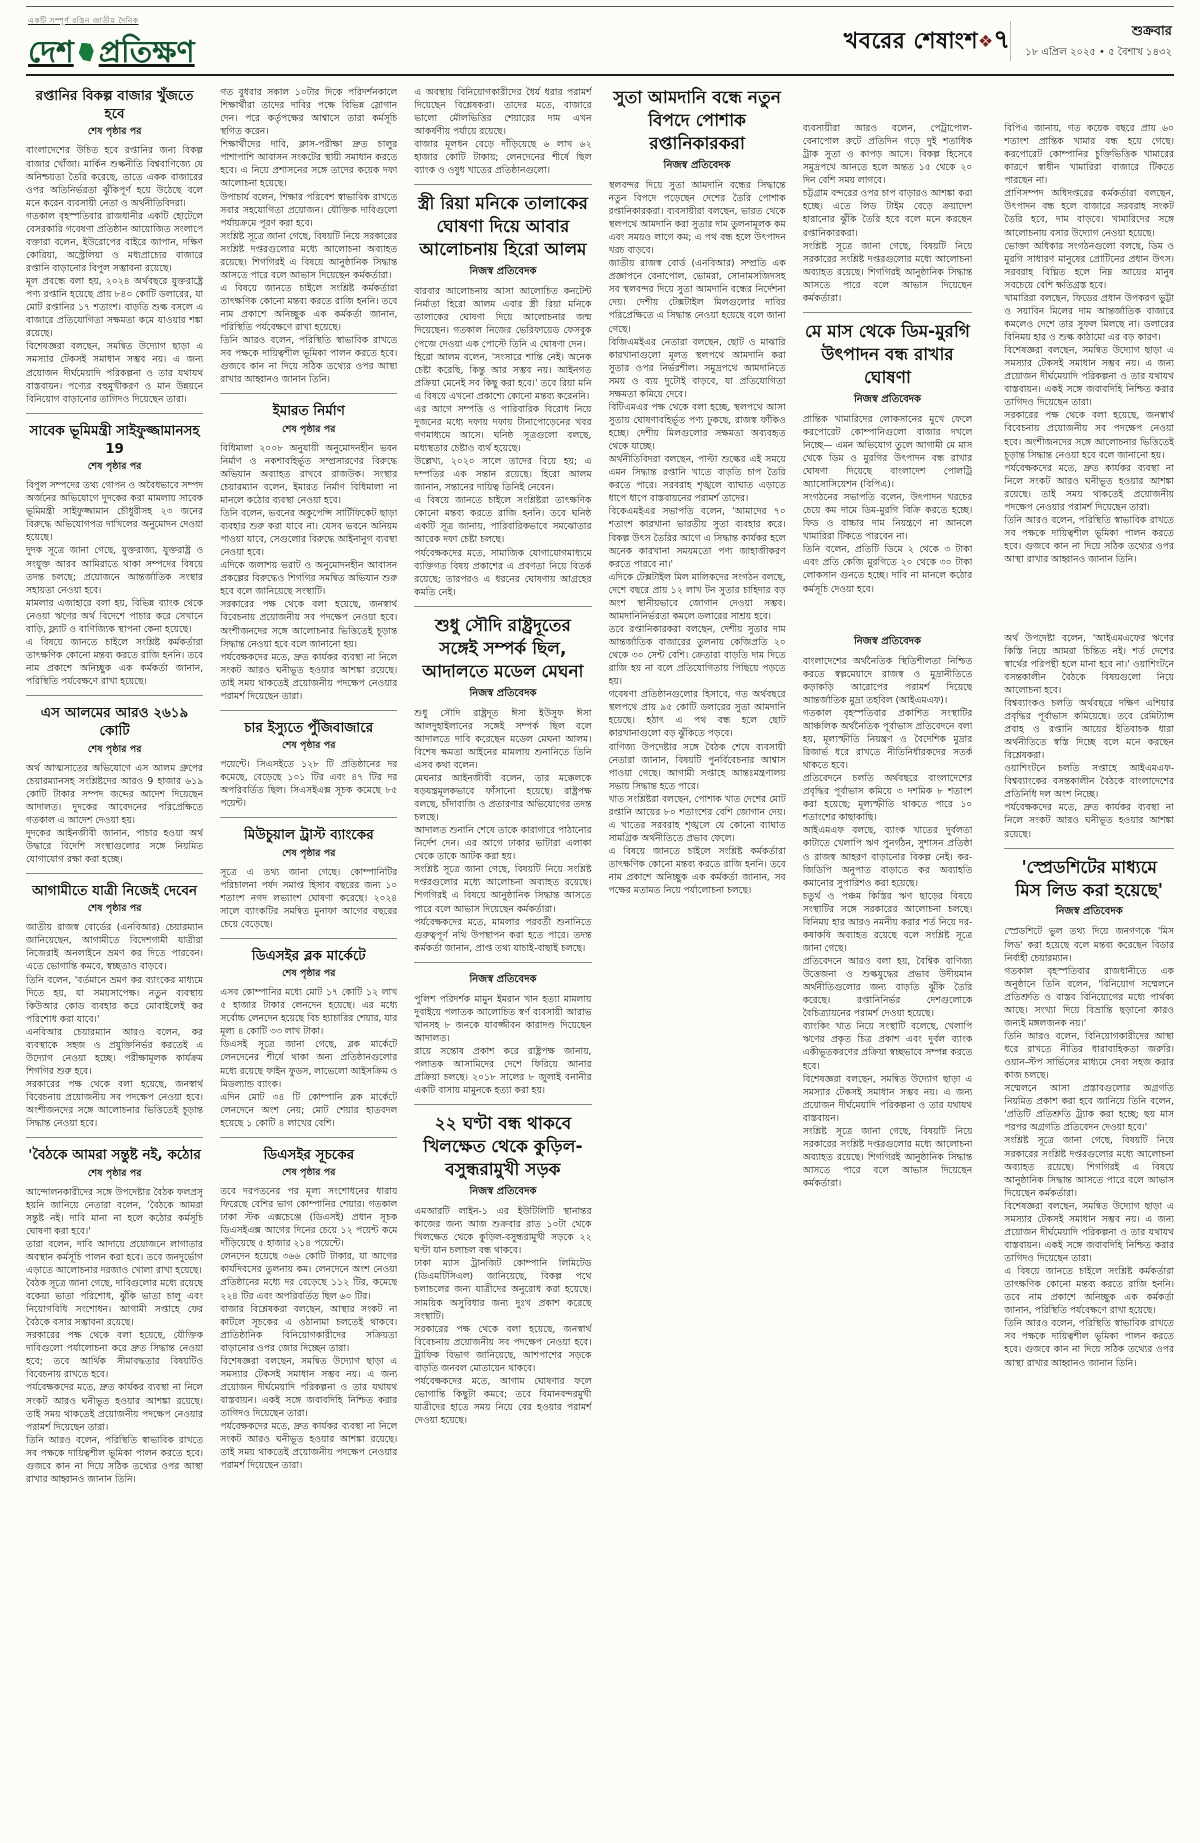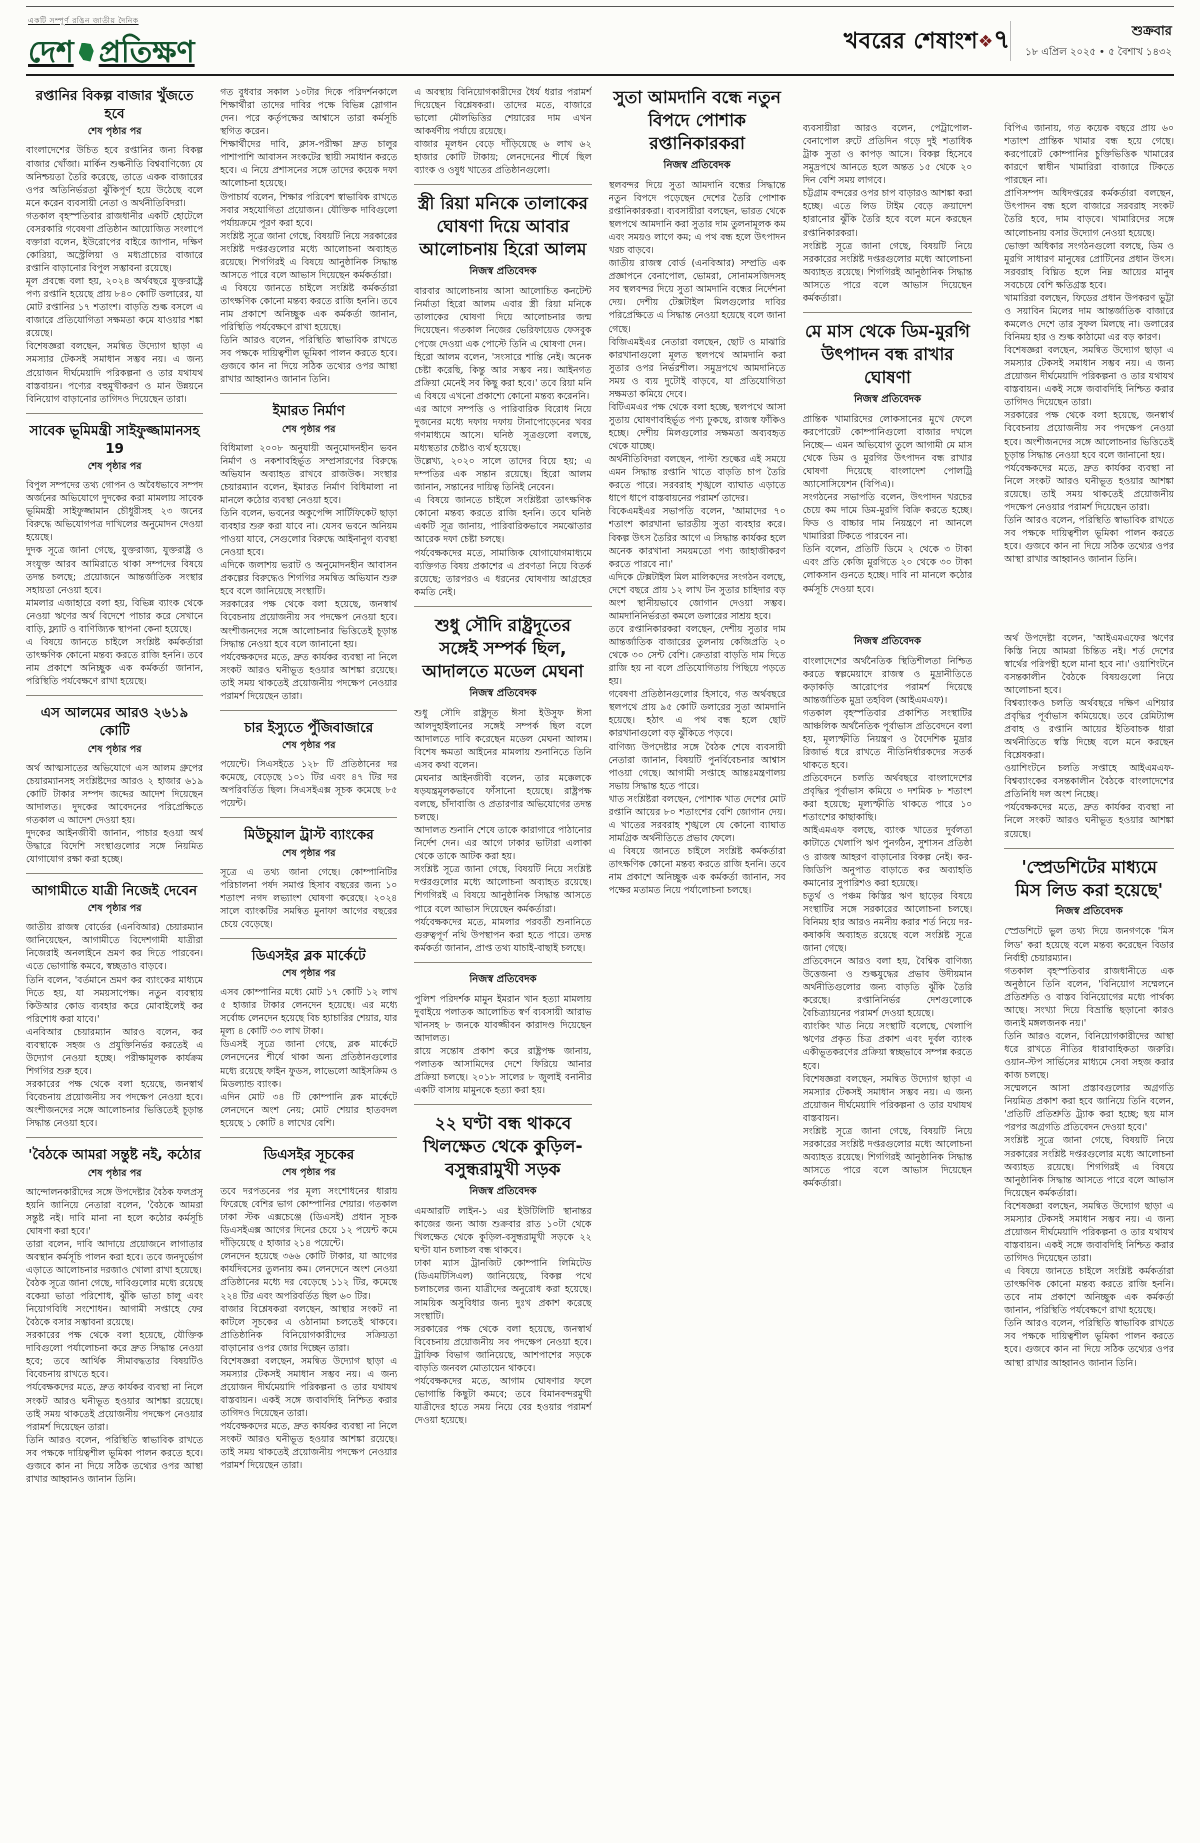--- a/index.html
+++ b/index.html
@@ -80,21 +80,21 @@
         <h2 class="headline">সাবেক ভূমিমন্ত্রী সাইফুজ্জামানসহ 19</h2>
         <div class="kicker">শেষ পৃষ্ঠার পর</div>
         <div class="body">বিপুল সম্পদের তথ্য গোপন ও অবৈধভাবে সম্পদ অর্জনের অভিযোগে দুদকের করা মামলায় সাবেক ভূমিমন্ত্রী সাইফুজ্জামান চৌধুরীসহ ২৩ জনের বিরুদ্ধে অভিযোগপত্র দাখিলের অনুমোদন দেওয়া হয়েছে।
 দুদক সূত্রে জানা গেছে, যুক্তরাজ্য, যুক্তরাষ্ট্র ও সংযুক্ত আরব আমিরাতে থাকা সম্পদের বিষয়ে তদন্ত চলছে; প্রয়োজনে আন্তর্জাতিক সংস্থার সহায়তা নেওয়া হবে।
 মামলার এজাহারে বলা হয়, বিভিন্ন ব্যাংক থেকে নেওয়া ঋণের অর্থ বিদেশে পাচার করে সেখানে বাড়ি, ফ্ল্যাট ও বাণিজ্যিক স্থাপনা কেনা হয়েছে।
 এ বিষয়ে জানতে চাইলে সংশ্লিষ্ট কর্মকর্তারা তাৎক্ষণিক কোনো মন্তব্য করতে রাজি হননি। তবে নাম প্রকাশে অনিচ্ছুক এক কর্মকর্তা জানান, পরিস্থিতি পর্যবেক্ষণে রাখা হয়েছে।</div>
       </article>
       <article class="story">
         <h2 class="headline">এস আলমের আরও ২৬১৯ কোটি</h2>
         <div class="kicker">শেষ পৃষ্ঠার পর</div>
-        <div class="body">অর্থ আত্মসাতের অভিযোগে এস আলম গ্রুপের চেয়ারম্যানসহ সংশ্লিষ্টদের আরও ২ হাজার ৬১৯ কোটি টাকার সম্পদ জব্দের আদেশ দিয়েছেন আদালত। দুদকের আবেদনের পরিপ্রেক্ষিতে গতকাল এ আদেশ দেওয়া হয়।
+        <div class="body">অর্থ আত্মসাতের অভিযোগে এস আলম গ্রুপের চেয়ারম্যানসহ সংশ্লিষ্টদের আরও 9 হাজার ৬১৯ কোটি টাকার সম্পদ জব্দের আদেশ দিয়েছেন আদালত। দুদকের আবেদনের পরিপ্রেক্ষিতে গতকাল এ আদেশ দেওয়া হয়।
 দুদকের আইনজীবী জানান, পাচার হওয়া অর্থ উদ্ধারে বিদেশি সংস্থাগুলোর সঙ্গে নিয়মিত যোগাযোগ রক্ষা করা হচ্ছে।</div>
       </article>
       <article class="story">
         <h2 class="headline">আগামীতে যাত্রী নিজেই দেবেন</h2>
         <div class="kicker">শেষ পৃষ্ঠার পর</div>
         <div class="body">জাতীয় রাজস্ব বোর্ডের (এনবিআর) চেয়ারম্যান জানিয়েছেন, আগামীতে বিদেশগামী যাত্রীরা নিজেরাই অনলাইনে ভ্রমণ কর দিতে পারবেন। এতে ভোগান্তি কমবে, স্বচ্ছতাও বাড়বে।
 তিনি বলেন, 'বর্তমানে ভ্রমণ কর ব্যাংকের মাধ্যমে দিতে হয়, যা সময়সাপেক্ষ। নতুন ব্যবস্থায় কিউআর কোড ব্যবহার করে মোবাইলেই কর পরিশোধ করা যাবে।'
 এনবিআর চেয়ারম্যান আরও বলেন, কর ব্যবস্থাকে সহজ ও প্রযুক্তিনির্ভর করতেই এ উদ্যোগ নেওয়া হচ্ছে। পরীক্ষামূলক কার্যক্রম শিগগির শুরু হবে।
 সরকারের পক্ষ থেকে বলা হয়েছে, জনস্বার্থ বিবেচনায় প্রয়োজনীয় সব পদক্ষেপ নেওয়া হবে। অংশীজনদের সঙ্গে আলোচনার ভিত্তিতেই চূড়ান্ত সিদ্ধান্ত নেওয়া হবে।</div>
       </article>

